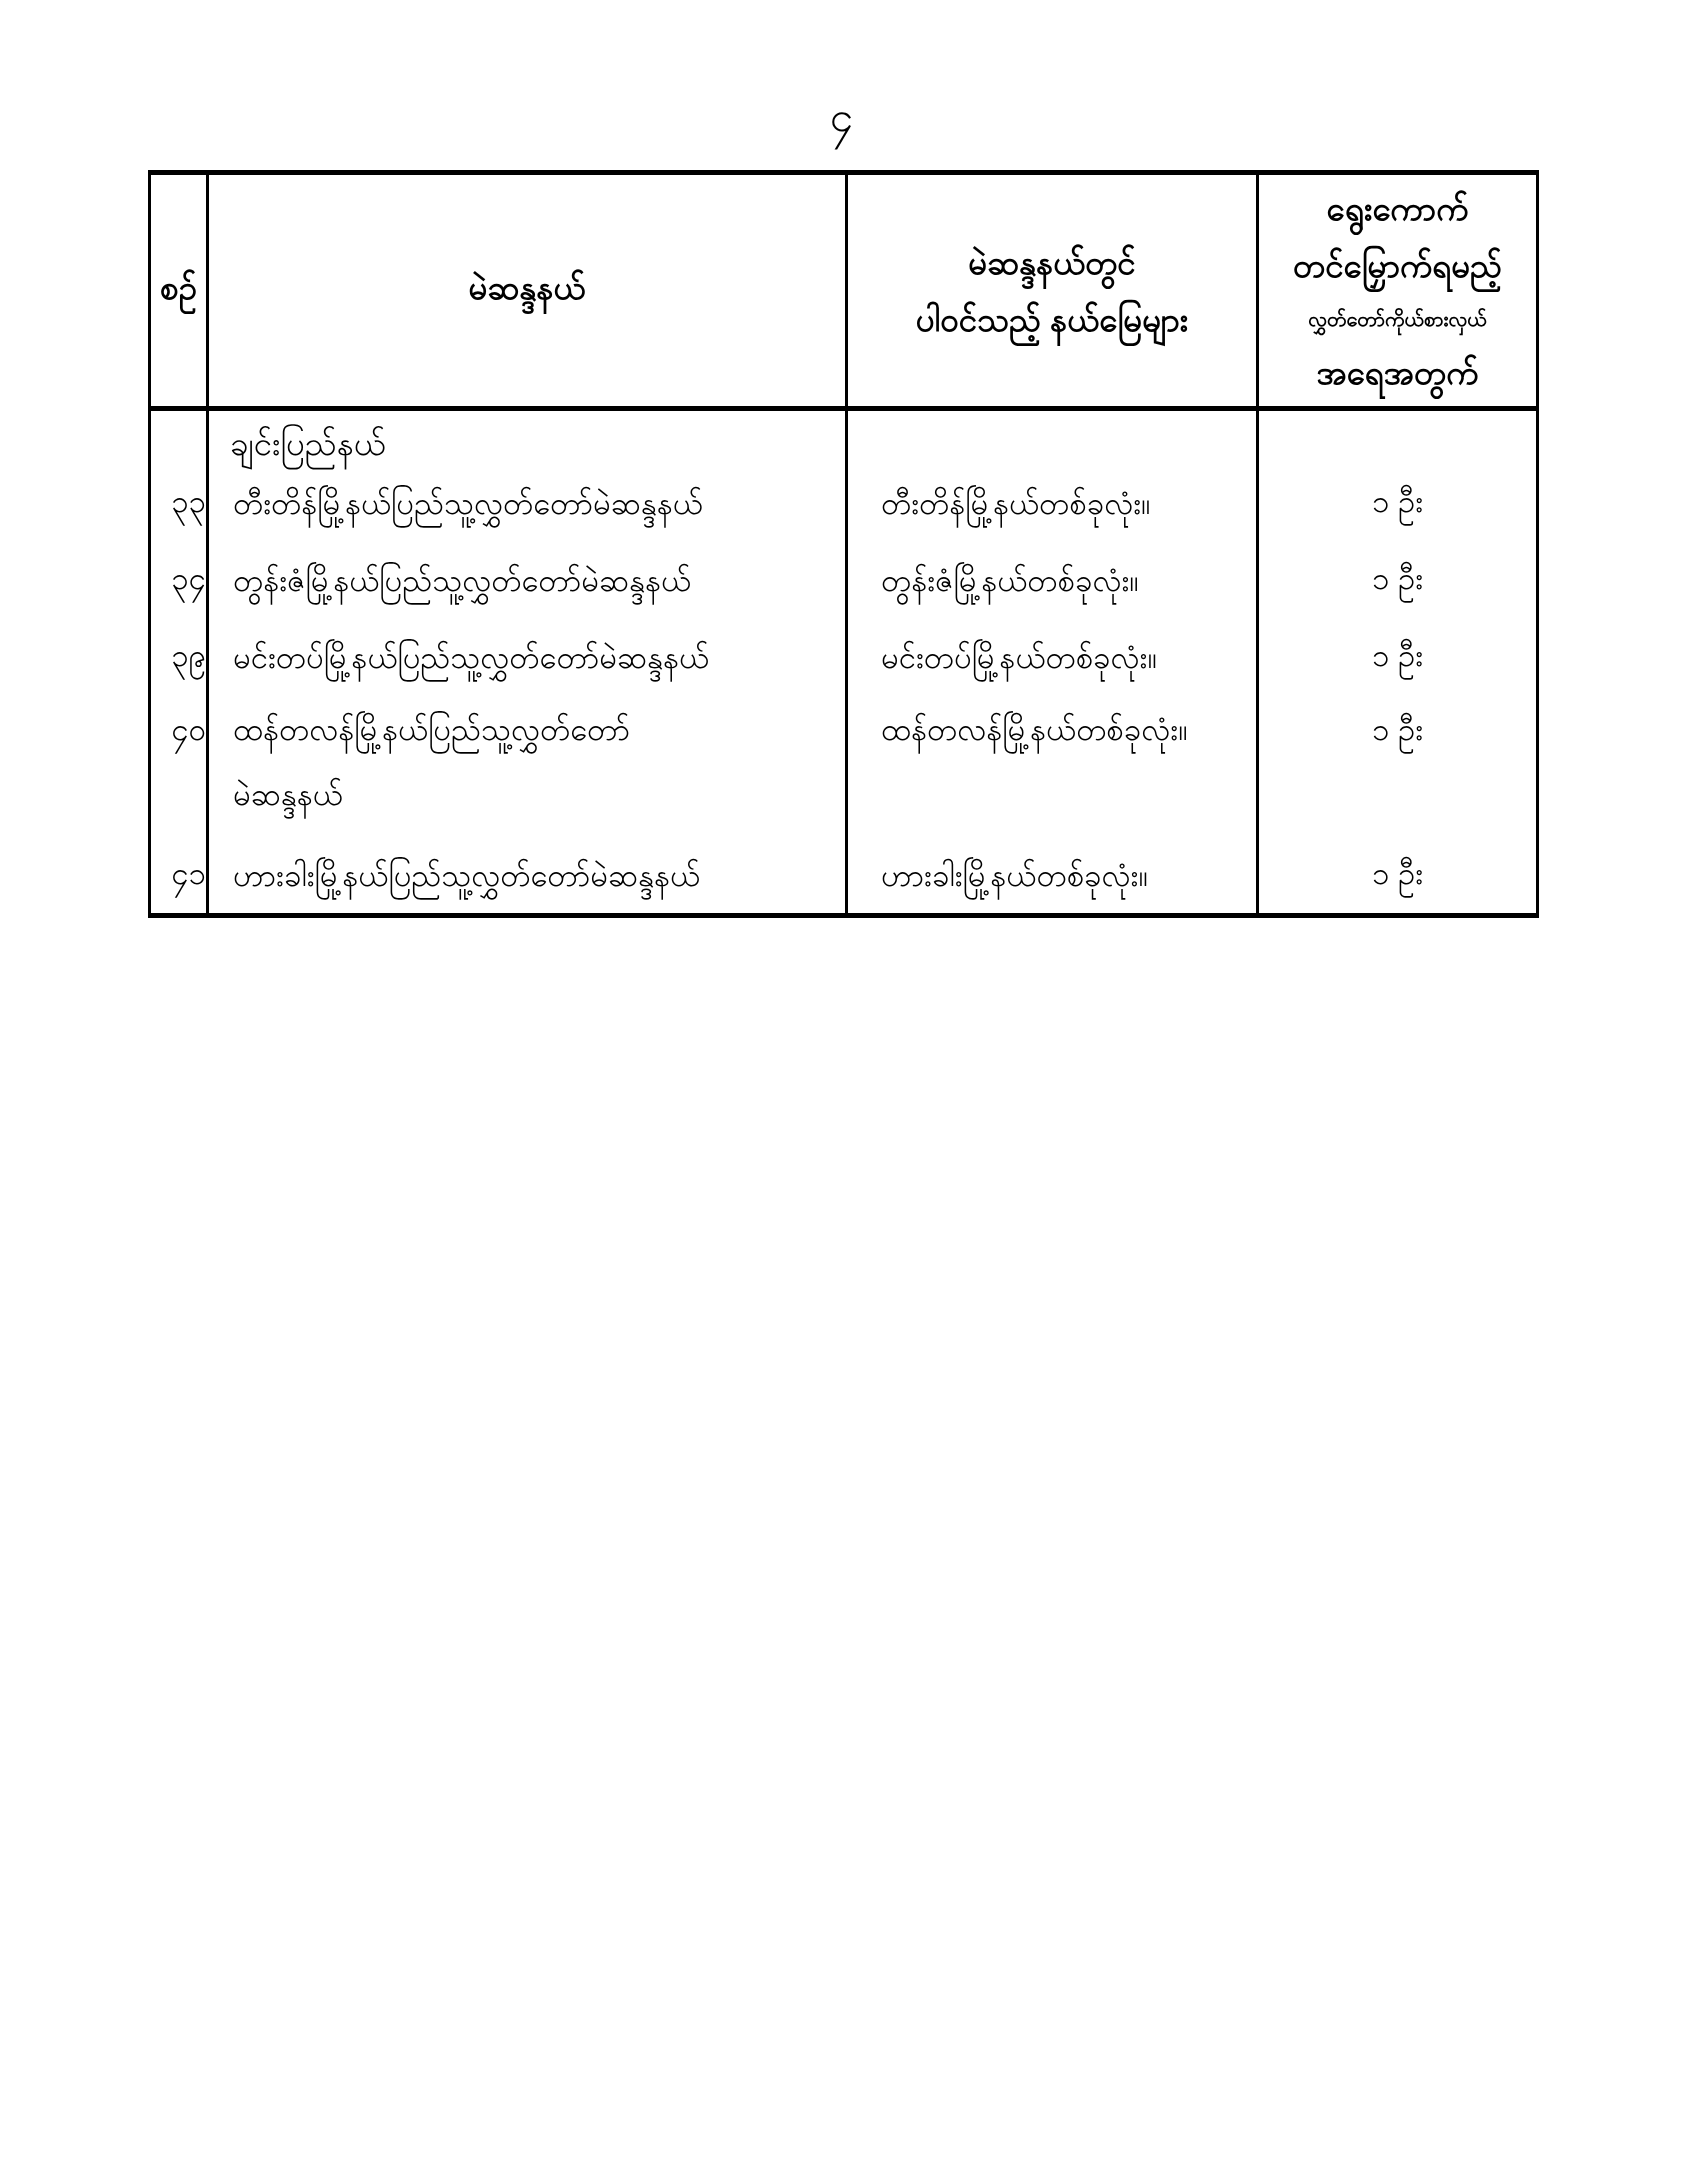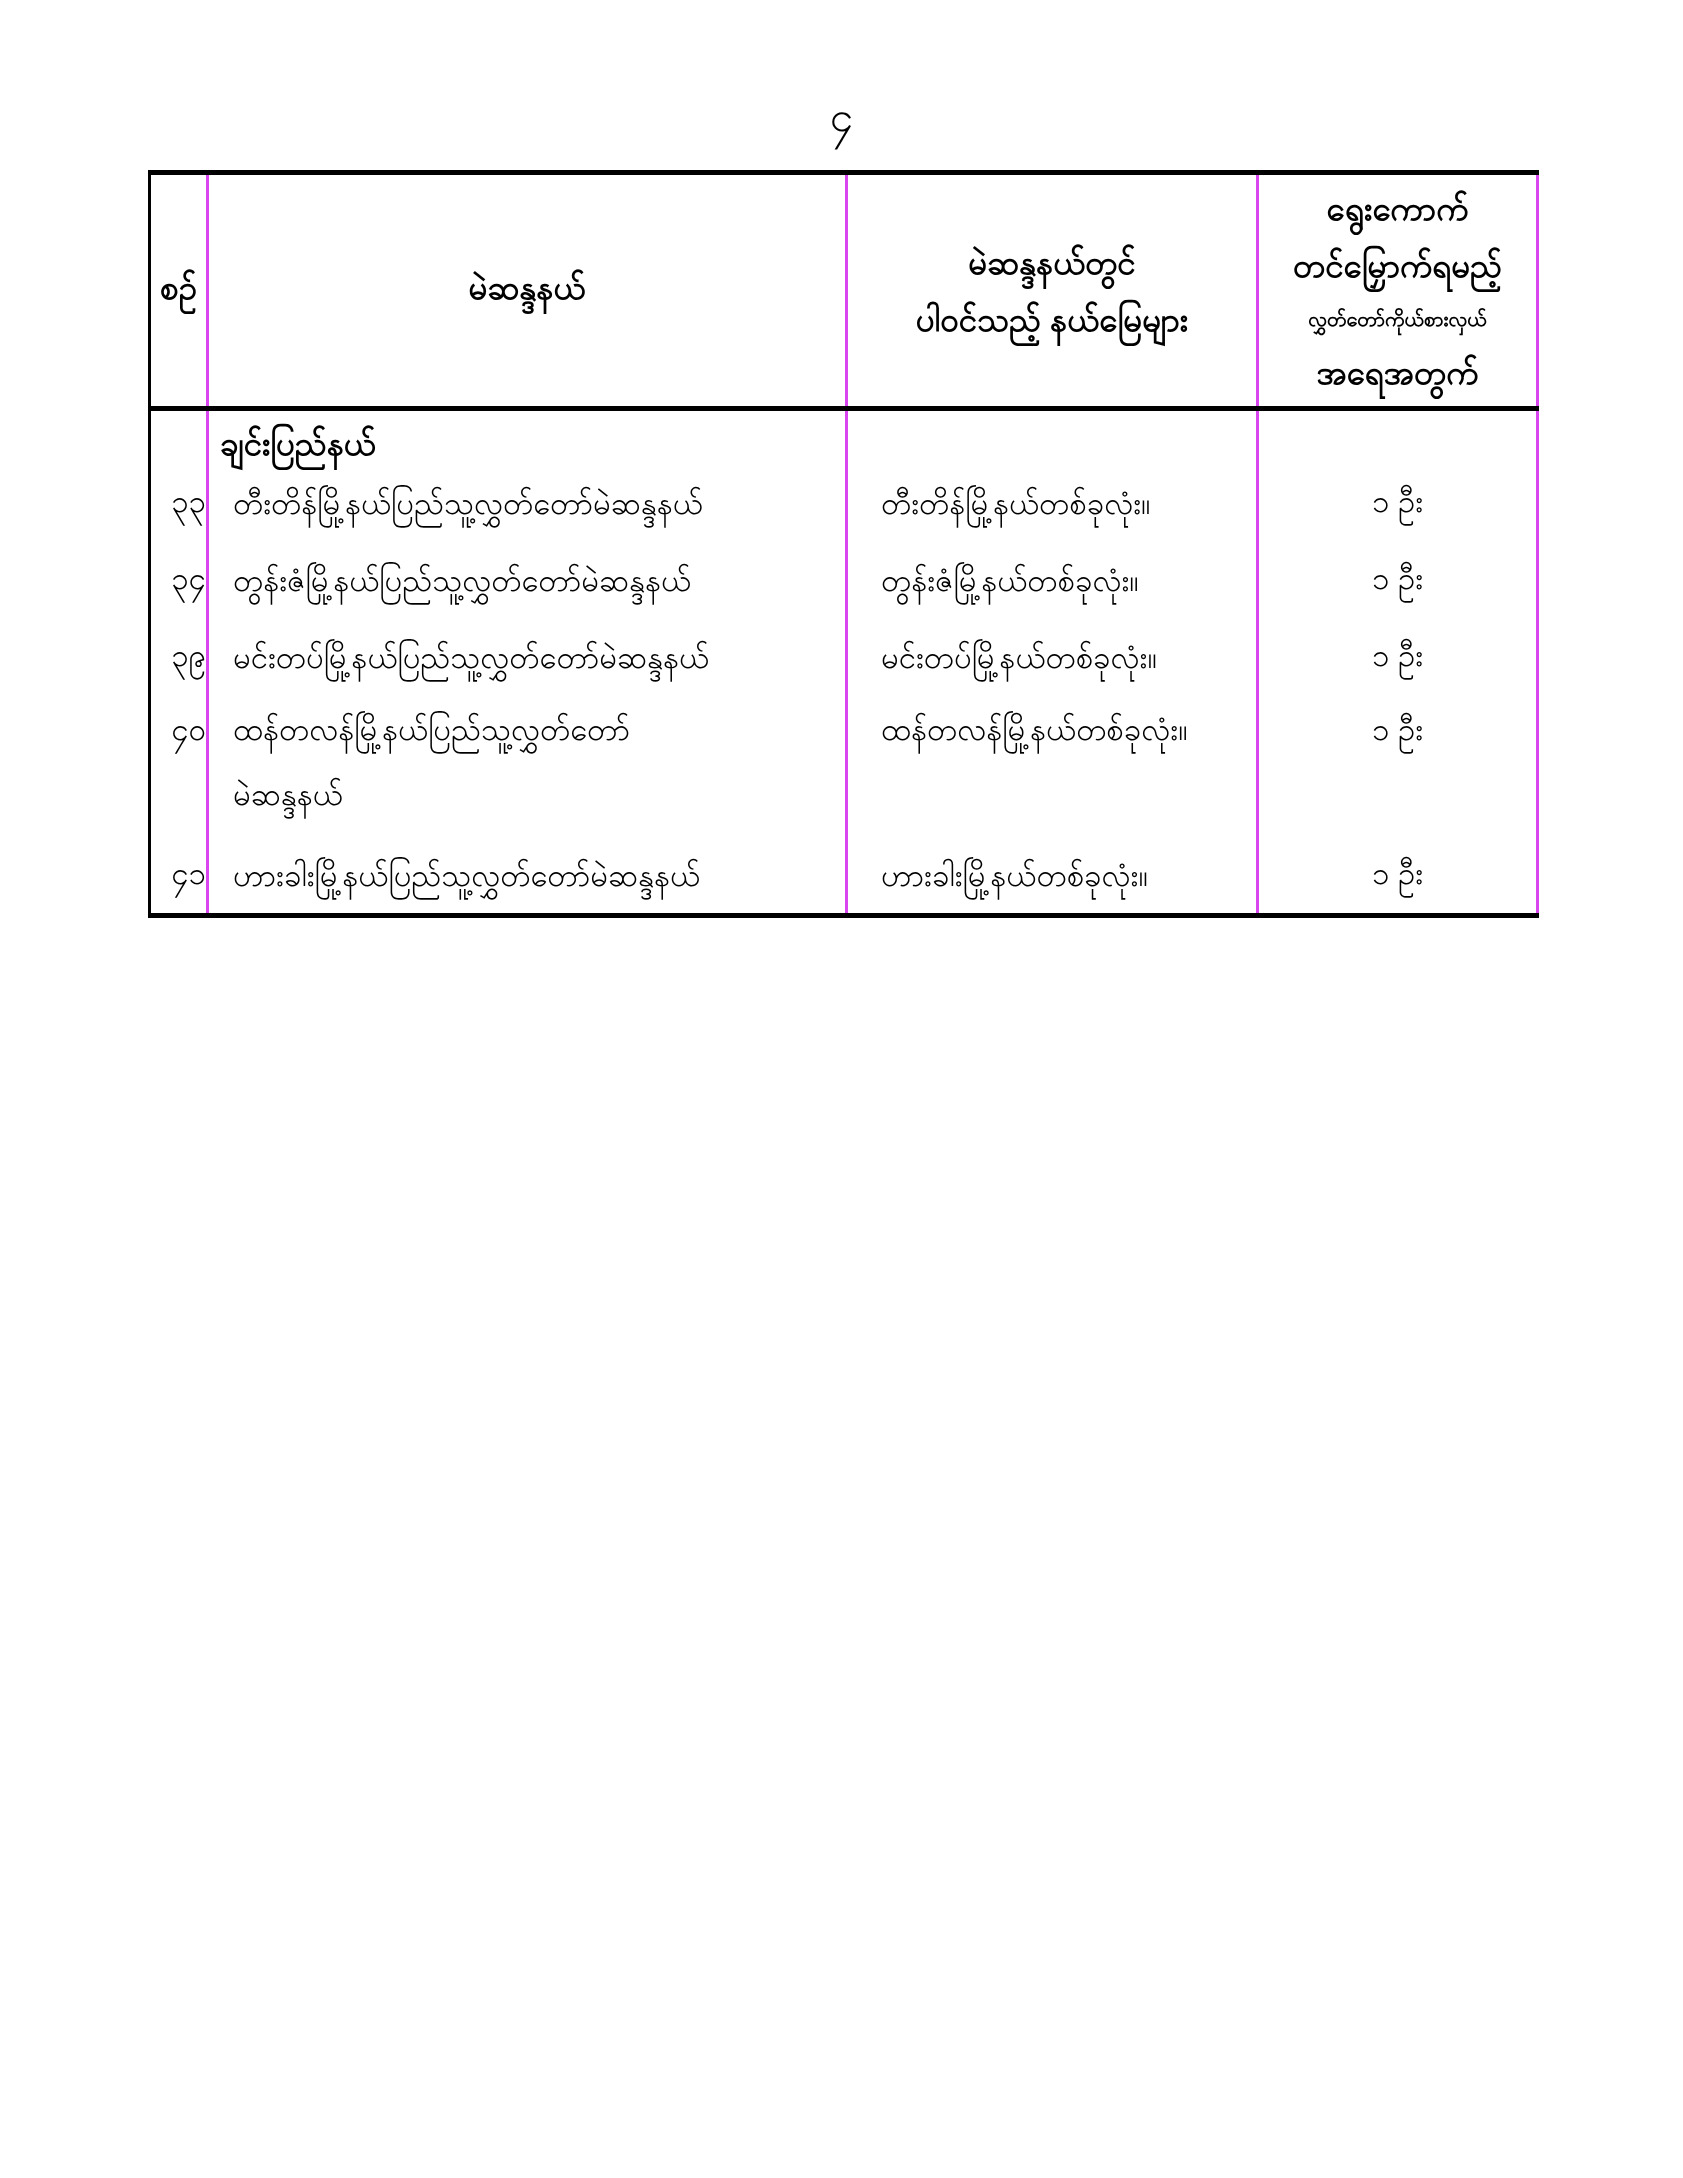--- a/index.html
+++ b/index.html
@@ -34,21 +34,21 @@
     border-top-width: 5px;
     border-bottom-width: 5px;
   }
   col.w1 { width: 58px; }
   col.w2 { width: 639px; }
   col.w3 { width: 411px; }
   col.w4 { width: 280px; }
 
   td, th {
     border-left: 3px solid #000;
-    border-right: 3px solid #d946ef;
+    border-right: 1px solid #d946ef;
     padding: 0;
     overflow: visible;
     word-wrap: normal;
   }
   thead tr {
     height: 236px;
     border-bottom: 5px solid #000;
   }
   thead th {
     font-weight: bold;
@@ -67,23 +67,23 @@
 
   tbody td {
     font-size: 31px;
     vertical-align: middle;
   }
   tr.section-row { height: 57px; }
   tr.section-row td {
     vertical-align: bottom;
   }
   .section-label {
-    font-weight: bold;
+    font-weight: normal;
     font-size: 33px;
-    padding-left: 11px;
+    padding-left: 21px;
     line-height: 44px;
   }
   tr.row-single { height: 77px; }
   tr.row-double { height: 129px; }
   tr.row-double td {
     vertical-align: top;
     padding-top: 12px;
   }
   td.c1 { text-align: right; }
   td.c2 { padding-left: 24px; }

